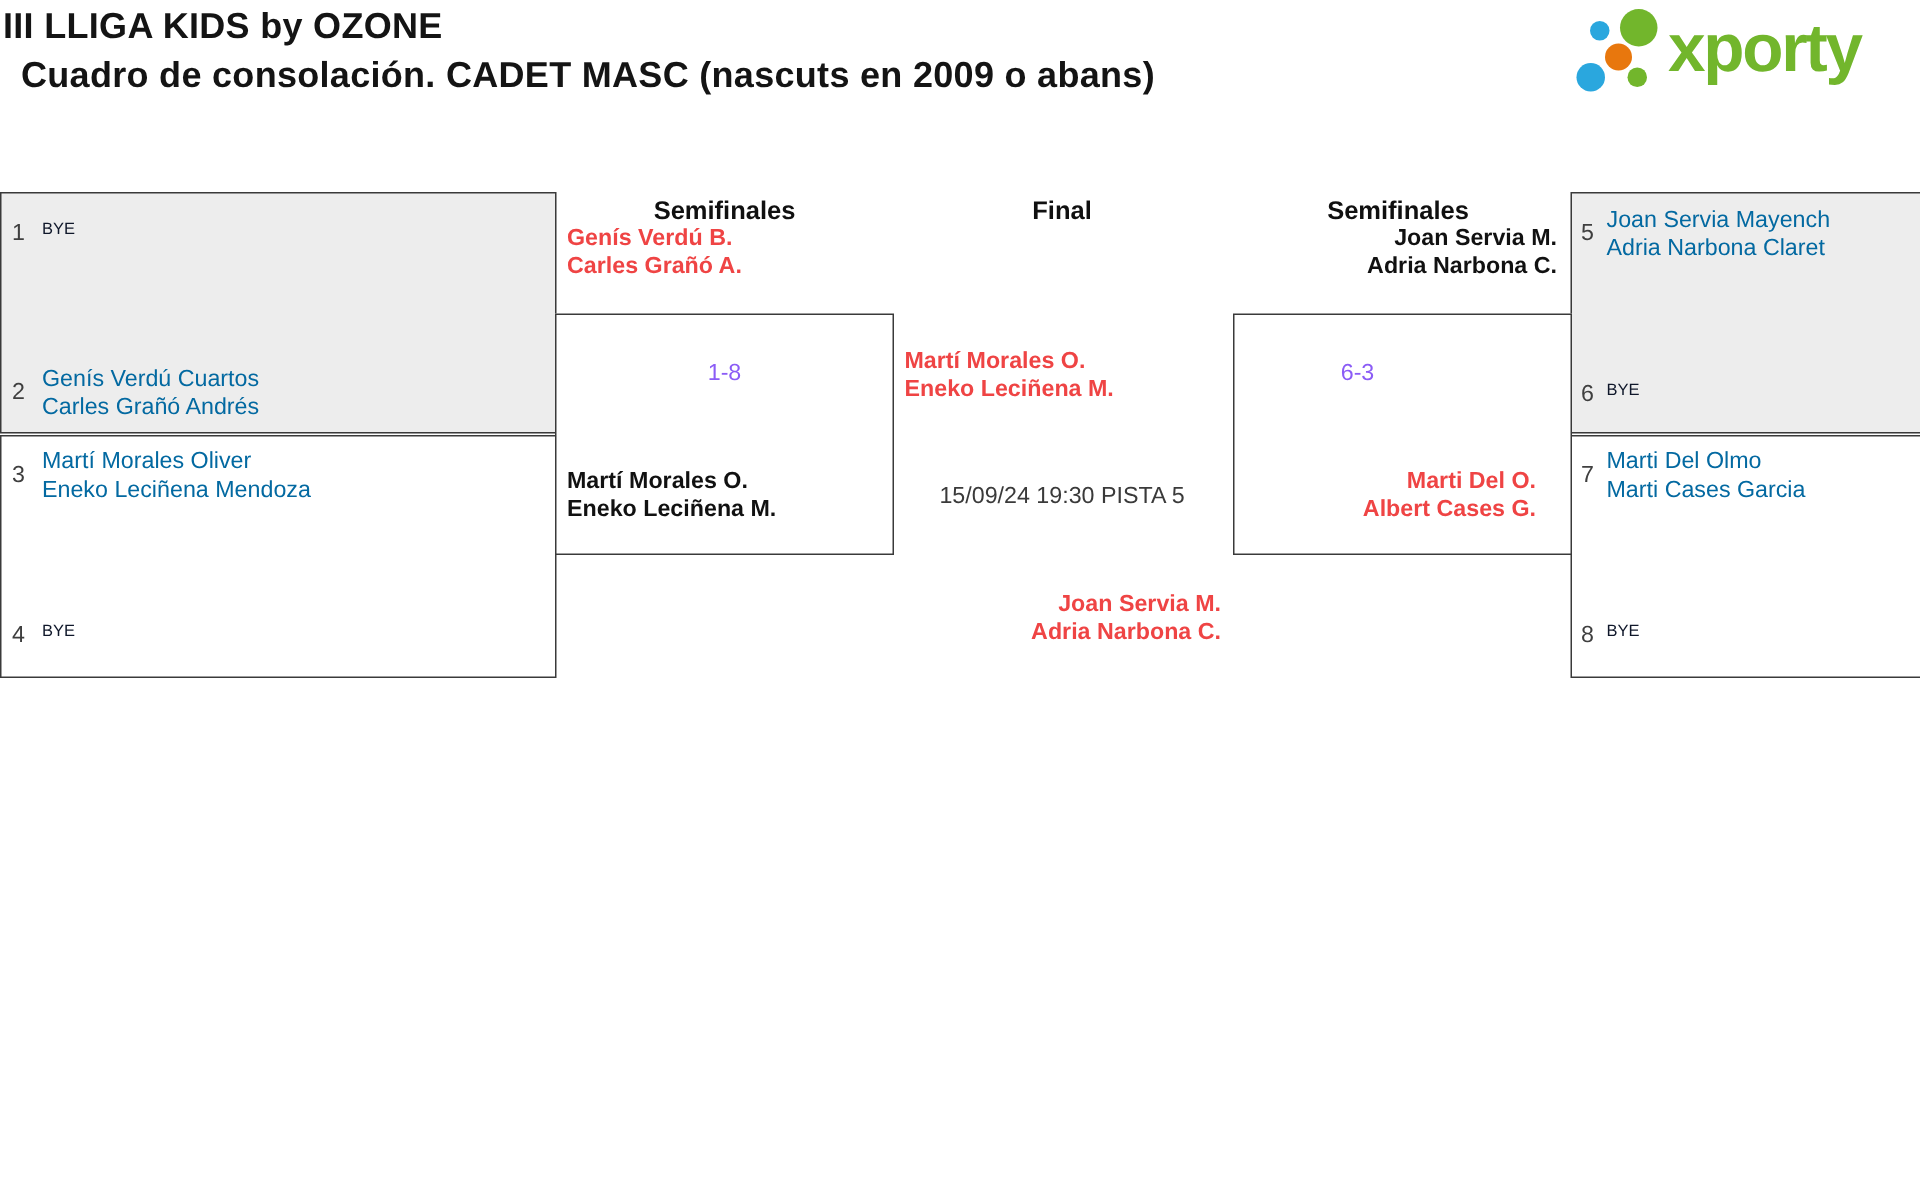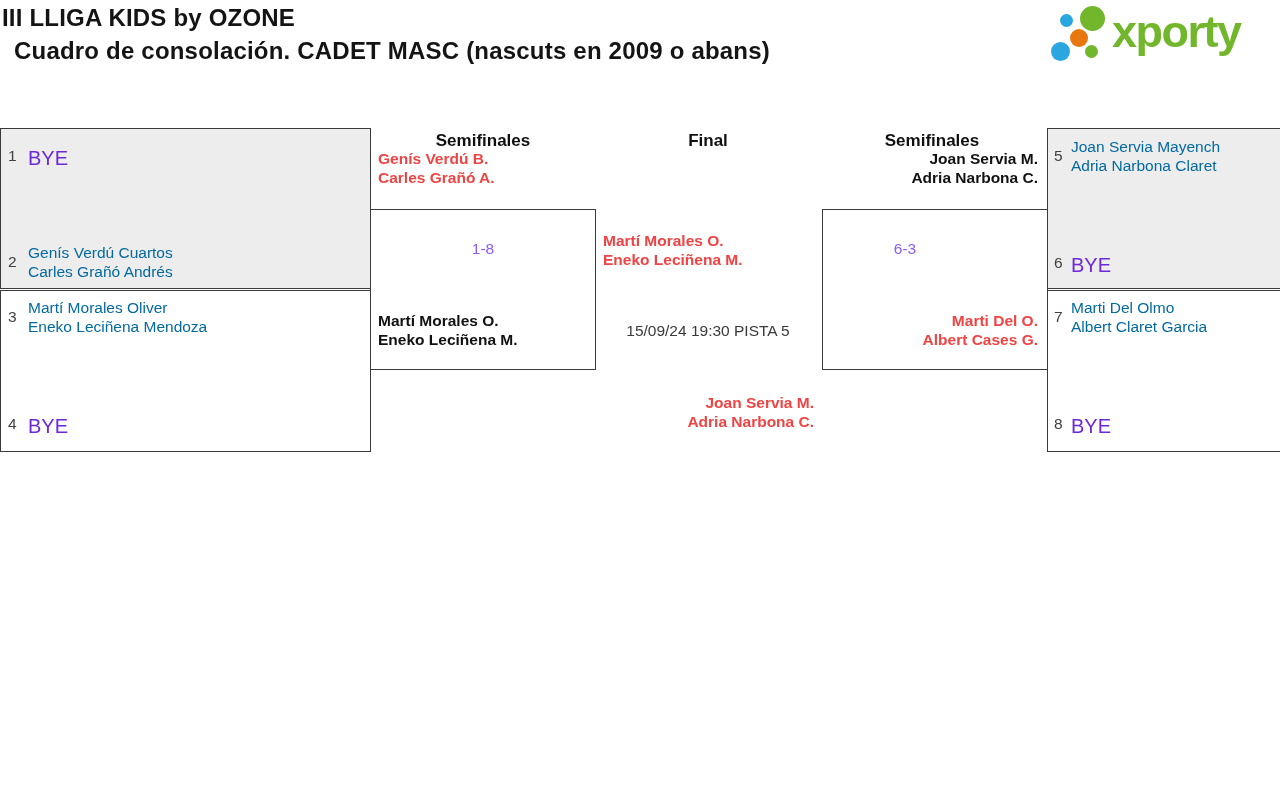--- a/index.html
+++ b/index.html
@@ -28,21 +28,21 @@
   .box.shaded{background:#ededed;}
   .qbox12{left:0;top:128px;width:371px;height:161px;}
   .qbox34{left:0;top:290px;width:371px;height:162px;}
   .qbox56{left:1047px;top:128px;width:240px;height:161px;}
   .qbox78{left:1047px;top:290px;width:240px;height:162px;}
   .sfboxL{left:370px;top:209px;width:226px;height:161px;}
   .sfboxR{left:822px;top:209px;width:226px;height:161px;}
   
   .seed{position:absolute;font-size:15.5px;color:#3f3f3f;font-weight:400;}
   .team{position:absolute;font-size:15.5px;line-height:19px;color:#0369a1;font-weight:400;white-space:nowrap;}
-  .bye{position:absolute;font-size:20px;color:#6d28d9;font-weight:400;}
+  .bye{position:absolute;font-size:11px;color:#0f172a;font-weight:400;}
   .sf-team{position:absolute;font-size:15.5px;line-height:19px;font-weight:700;color:#ef4444;white-space:nowrap;}
   .sf-team.winner{font-weight:700;color:#111;}
   .align-right{text-align:right;}
   .score{position:absolute;font-size:15.5px;color:#8b5cf6;text-align:center;}
   .schedule{position:absolute;font-size:15.5px;color:#3a3a3a;text-align:center;white-space:nowrap;}
 </style>
 </head>
 <body>
 
 <div class="canvas">
@@ -96,42 +96,42 @@
     <div>Joan Servia Mayench</div>
     <div>Adria Narbona Claret</div>
   </div>
 
   <span class="seed" style="left:1054px;top:254px">6</span>
   <span class="bye" style="left:1071px;top:254px">BYE</span>
 
   <span class="seed" style="left:1054px;top:308px">7</span>
   <div class="team" style="left:1071px;top:298px">
     <div>Marti Del Olmo</div>
-    <div>Albert Claret Garcia</div>
+    <div>Marti Cases Garcia</div>
   </div>
 
   <span class="seed" style="left:1054px;top:415px">8</span>
   <span class="bye" style="left:1071px;top:415px">BYE</span>
 
   <div class="sf-team" style="left:378px;top:149px">
     <div>Genís Verdú B.</div>
     <div>Carles Grañó A.</div>
   </div>
   <div class="score" style="left:370px;top:240px;width:226px">1-8</div>
   <div class="sf-team winner" style="left:378px;top:311px">
     <div>Martí Morales O.</div>
     <div>Eneko Leciñena M.</div>
   </div>
 
   <div class="sf-team winner align-right" style="right:242px;top:149px">
     <div>Joan Servia M.</div>
     <div>Adria Narbona C.</div>
   </div>
   <div class="score" style="left:792px;top:240px;width:226px">6-3</div>
-  <div class="sf-team align-right" style="right:242px;top:311px">
+  <div class="sf-team align-right" style="right:256px;top:311px">
     <div>Marti Del O.</div>
     <div>Albert Cases G.</div>
   </div>
 
   <div class="sf-team" style="left:603px;top:231px">
     <div>Martí Morales O.</div>
     <div>Eneko Leciñena M.</div>
   </div>
   <div class="schedule" style="left:598px;top:322px;width:220px">15/09/24 19:30 PISTA 5</div>
   <div class="sf-team align-right" style="right:466px;top:393px">

